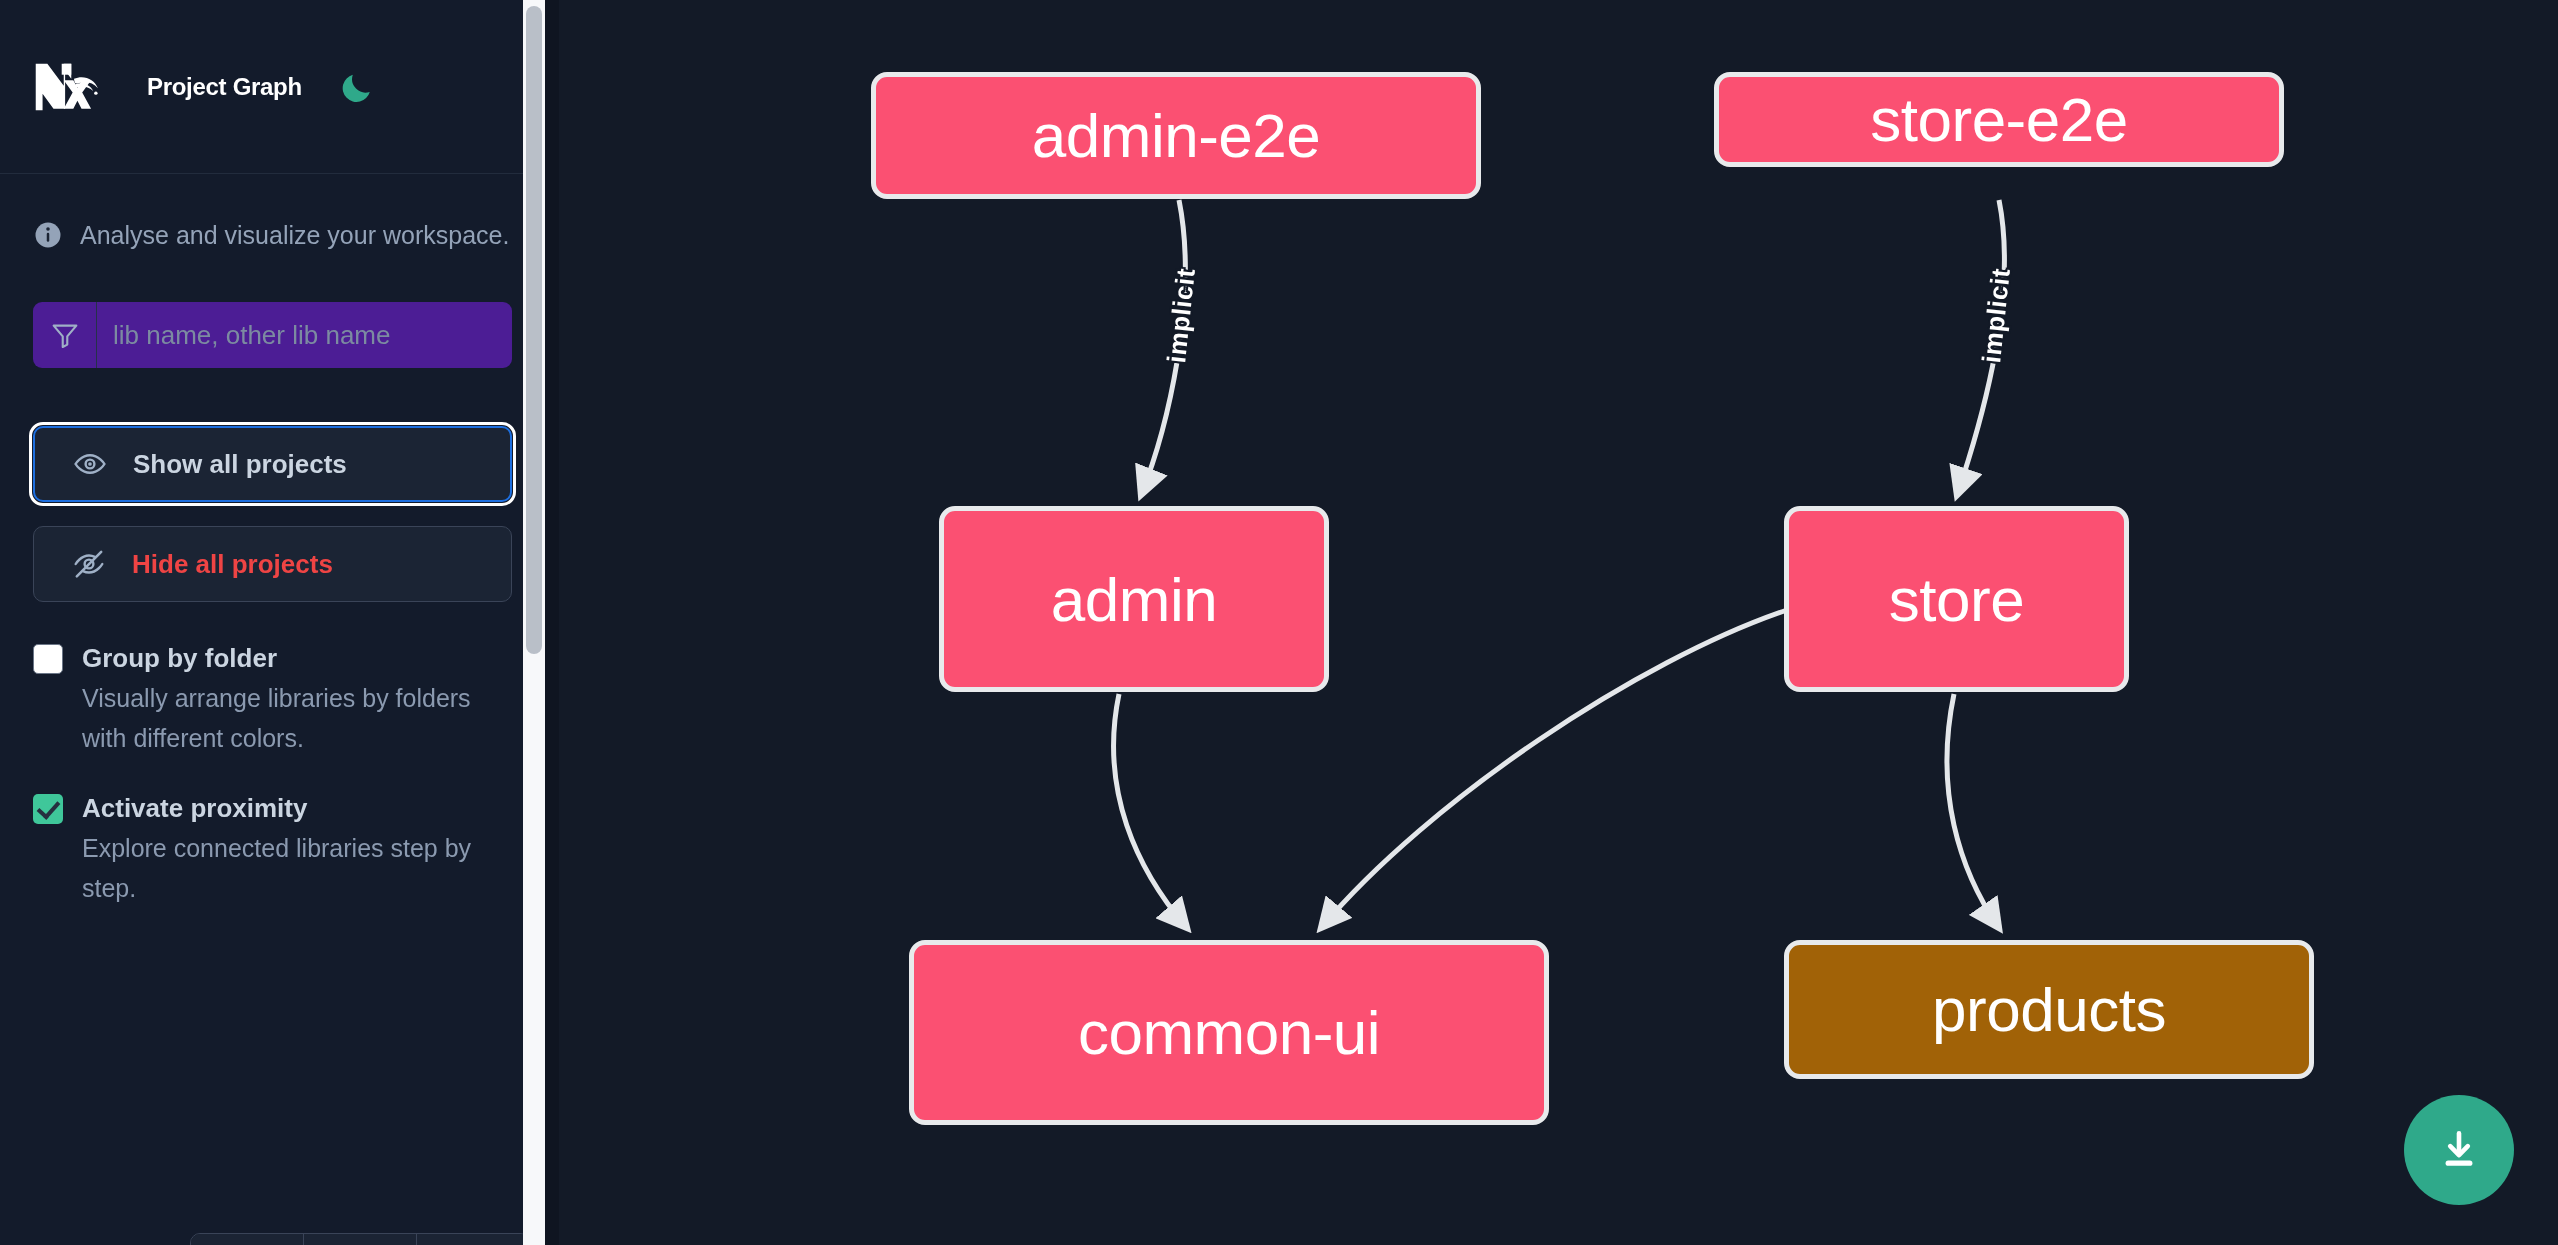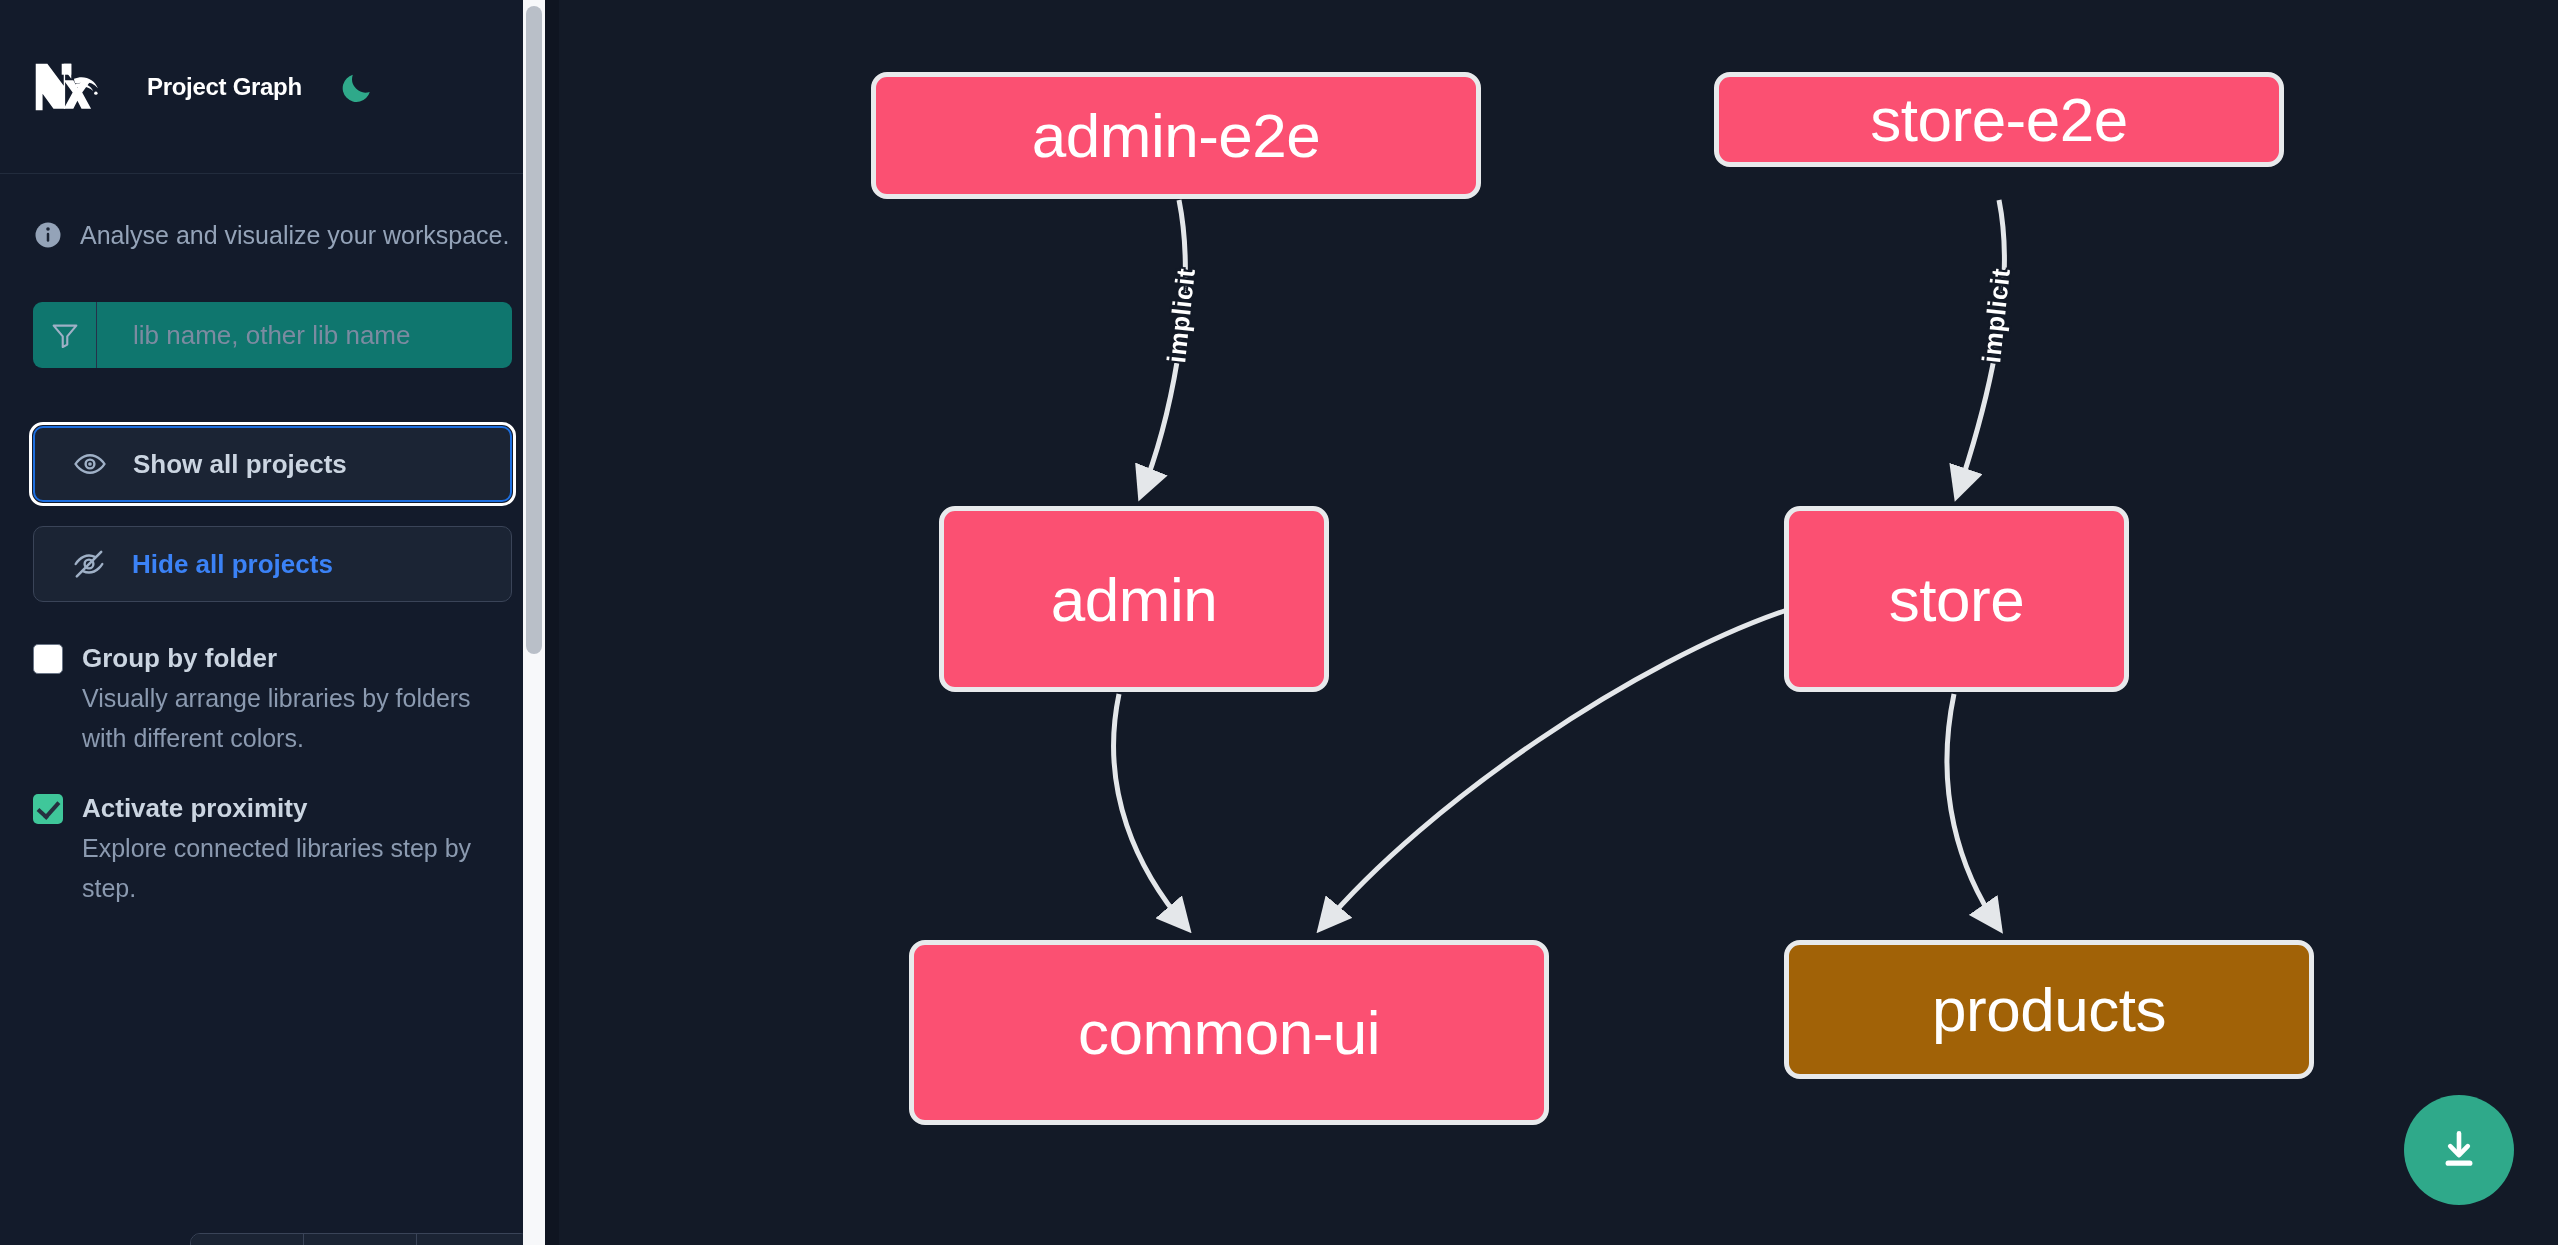--- a/index.html
+++ b/index.html
@@ -75,24 +75,23 @@
     margin-left: 17px;
     white-space: nowrap;
   }
 
   
   .search-wrap {
     margin: 52px 33px 0 33px;
     height: 66px;
     display: flex;
     align-items: stretch;
-    background: #0f766e;
+    background: #4c1d95;
     border-radius: 9px;
     overflow: hidden;
-    gap: 20px;
   }
   .search-icon-box {
     width: 64px;
     display: flex; align-items: center; justify-content: center;
     border-right: 1px solid #26314a;
     flex: 0 0 64px;
   }
   .search-input {
     flex: 1;
     background: transparent;
@@ -170,21 +169,21 @@
   }
   .btn-show-all {
     border: 2px solid #1d6fe0;
     outline: 3px solid #ffffff;
     outline-offset: 1px;
   }
   .btn-show-all .bl { color: #cbd5e1; }
   .btn-affected { border: 2px solid #e03131; }
   .btn-affected .bl { color: #f4474b; }
   .btn-hide-all { border: 1px solid #3a4458; }
-  .btn-hide-all .bl { color: #3b82f6; }
+  .btn-hide-all .bl { color: #ef4444; }
 
   
   .seg-group {
     position: absolute;
     left: 190px;
     bottom: -50px;
     width: 340px;
     height: 66px;
     display: flex;
     border: 1px solid #3a4458;

